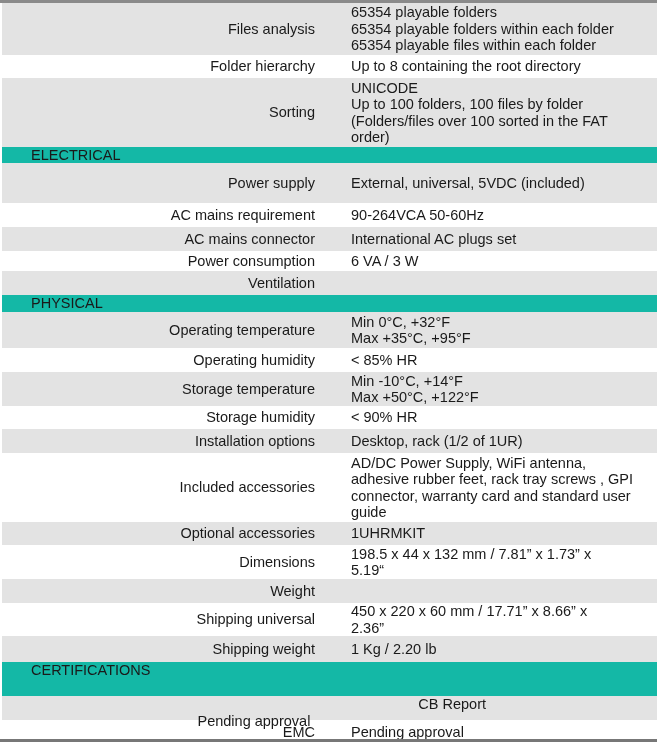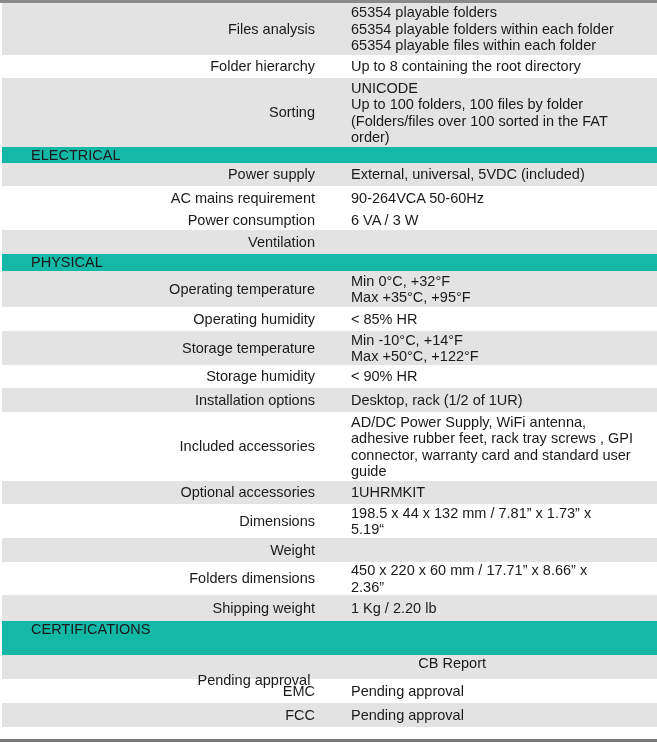--- a/index.html
+++ b/index.html
@@ -38,30 +38,36 @@
     <div class="row gray" style="height: 69px;">
       <div class="label">Sorting</div>
       <div class="value">
         <div>UNICODE</div>
         <div>Up to 100 folders, 100 files by folder</div>
         <div>(Folders/files over 100 sorted in the FAT</div>
         <div>order)</div>
       </div>
     </div>
     <div class="section" style="height: 16px; line-height: 16px;">ELECTRICAL</div>
-    <div class="row gray" style="height: 23px;">
+    <div class="row gray" style="height: 40px;">
       <div class="label">Power supply</div>
       <div class="value">
         <div>External, universal, 5VDC (included)</div>
       </div>
     </div>
     <div class="row white" style="height: 24px;">
       <div class="label">AC mains requirement</div>
       <div class="value">
         <div>90-264VCA 50-60Hz</div>
+      </div>
+    </div>
+    <div class="row gray" style="height: 24px;">
+      <div class="label">AC mains connector</div>
+      <div class="value">
+        <div>International AC plugs set</div>
       </div>
     </div>
     <div class="row white" style="height: 20px;">
       <div class="label">Power consumption</div>
       <div class="value">
         <div>6 VA / 3 W</div>
       </div>
     </div>
     <div class="row gray" style="height: 24px;">
       <div class="label">Ventilation</div>
@@ -118,21 +124,21 @@
       <div class="label">Dimensions</div>
       <div class="value">
         <div>198.5 x 44 x 132 mm / 7.81” x 1.73” x</div>
         <div>5.19“</div>
       </div>
     </div>
     <div class="row gray" style="height: 24px;">
       <div class="label">Weight</div>
     </div>
     <div class="row white" style="height: 33px;">
-      <div class="label">Folders dimensions</div>
+      <div class="label">Shipping universal</div>
       <div class="value">
         <div>450 x 220 x 60 mm / 17.71” x 8.66” x</div>
         <div>2.36”</div>
       </div>
     </div>
     <div class="row gray" style="height: 26px;">
       <div class="label">Shipping weight</div>
       <div class="value">
         <div>1 Kg / 2.20 lb</div>
       </div>

